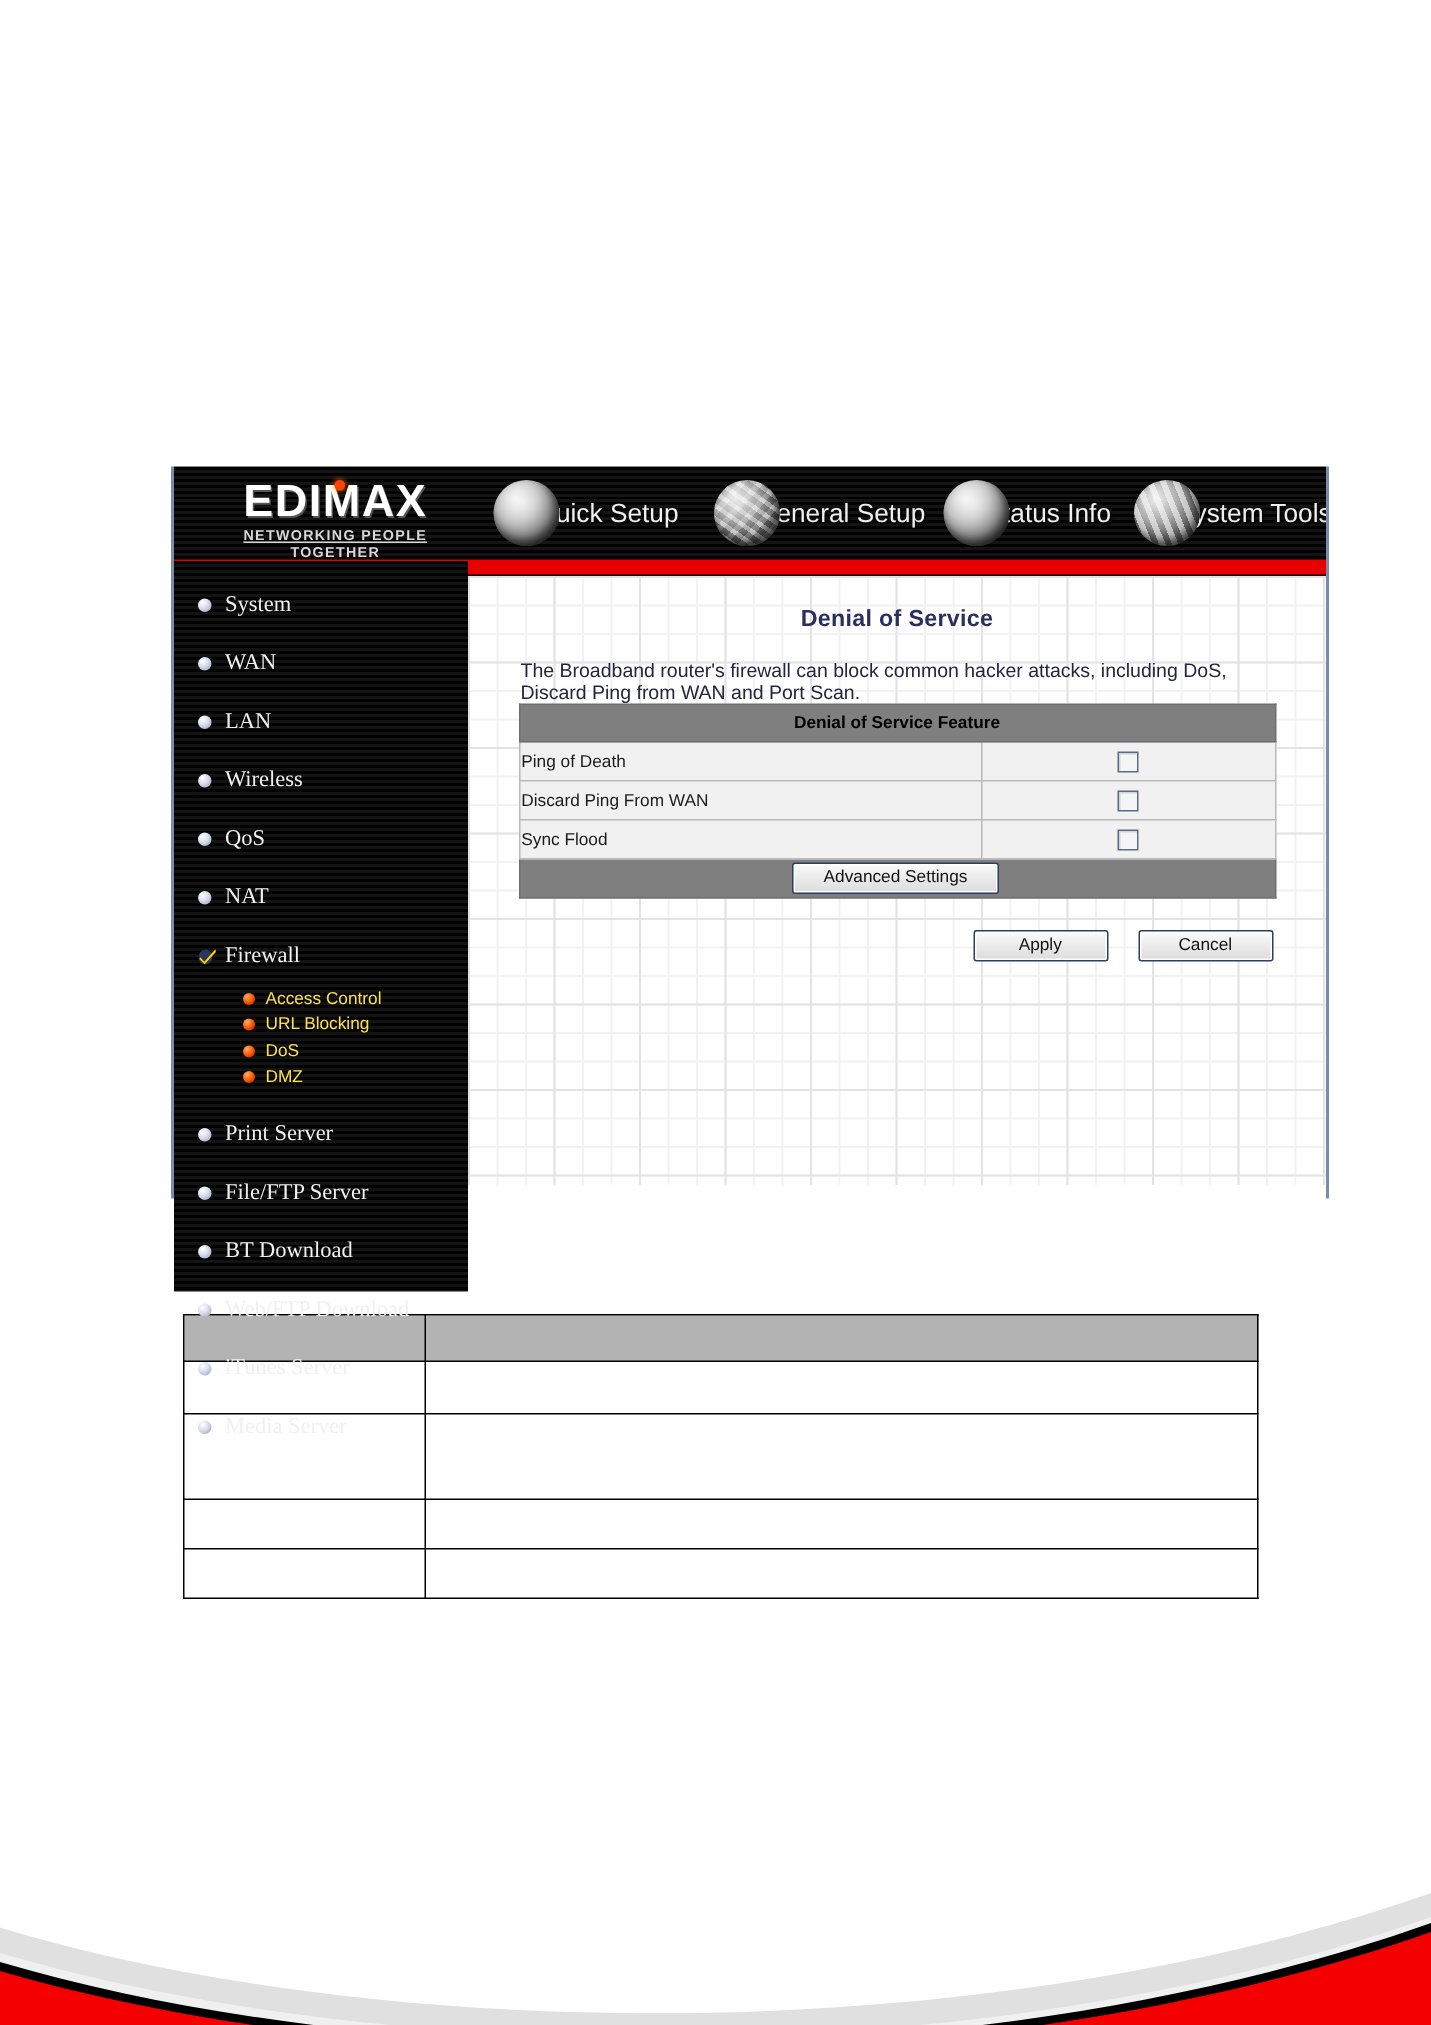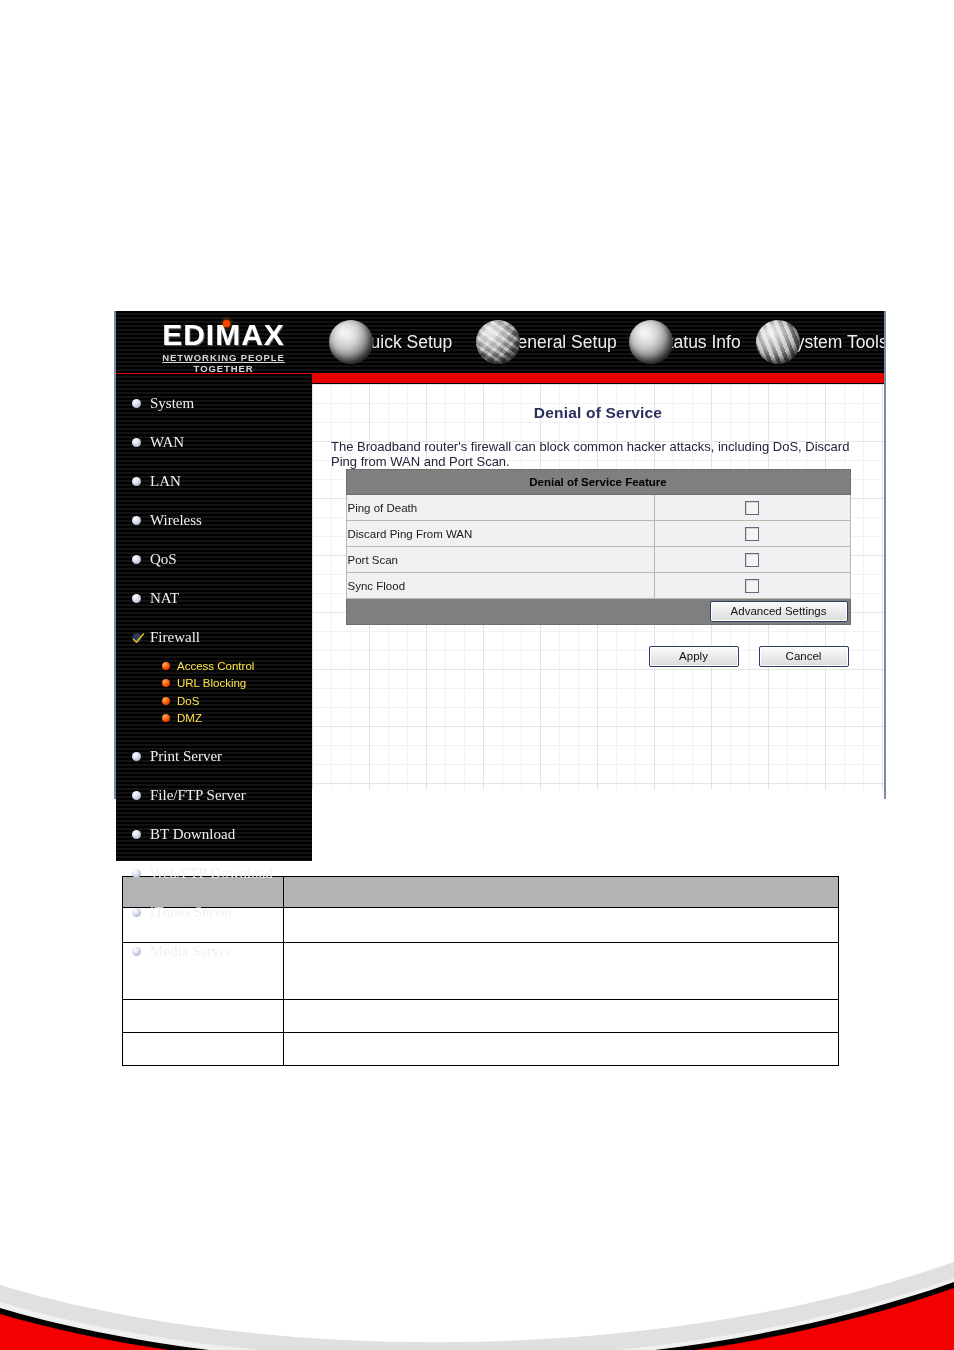--- a/index.html
+++ b/index.html
@@ -205,21 +205,21 @@
   .content {
     flex: 1 1 auto;
     position: relative;
     background-color: #ffffff;
     background-image:
       linear-gradient(to right, #e3e3e6 1px, transparent 1px),
       linear-gradient(to bottom, #e3e3e6 1px, transparent 1px),
       linear-gradient(to right, #f2f2f4 1px, transparent 1px),
       linear-gradient(to bottom, #f2f2f4 1px, transparent 1px);
     background-size: 57px 57px, 57px 57px, 19px 19px, 19px 19px;
-    padding: 0 12px;
+    padding: 0 28px;
     box-sizing: border-box;
   }
 
   .page-title {
     text-align: center;
     color: #2b2f5e;
     font-family: "Liberation Sans", sans-serif;
     font-weight: bold;
     font-size: 15.5px;
     padding-top: 20px;
@@ -262,21 +262,21 @@
   .feature-table td.label-cell {
     width: 305px;
   }
   .feature-table td.check-cell {
     text-align: center;
   }
   .feature-table tr.footer-row td {
     background: #7f7f7f;
     border: 1px solid #6f6f6f;
     height: 25px;
-    text-align: right;
+    text-align: center;
     padding: 0 2px 0 0;
   }
   .ui-checkbox {
     width: 12px;
     height: 12px;
     display: inline-block;
     border: 1px solid #5b6a86;
     background: #f5f5f5;
     box-shadow: inset 1px 1px 0 #d4d4d4;
     vertical-align: middle;
@@ -469,26 +469,20 @@
               <span class="ui-checkbox"></span>
             </td>
           </tr>
           <tr>
             <td class="label-cell">Discard Ping From WAN</td>
             <td class="check-cell">
               <span class="ui-checkbox"></span>
             </td>
           </tr>
           <tr>
-            <td class="label-cell">Port Scan</td>
-            <td class="check-cell">
-              <span class="ui-checkbox"></span>
-            </td>
-          </tr>
-          <tr>
             <td class="label-cell">Sync Flood</td>
             <td class="check-cell">
               <span class="ui-checkbox"></span>
             </td>
           </tr>
           <tr class="footer-row">
             <td colspan="2">
               <span class="btn btn-adv">Advanced Settings</span>
             </td>
           </tr>

